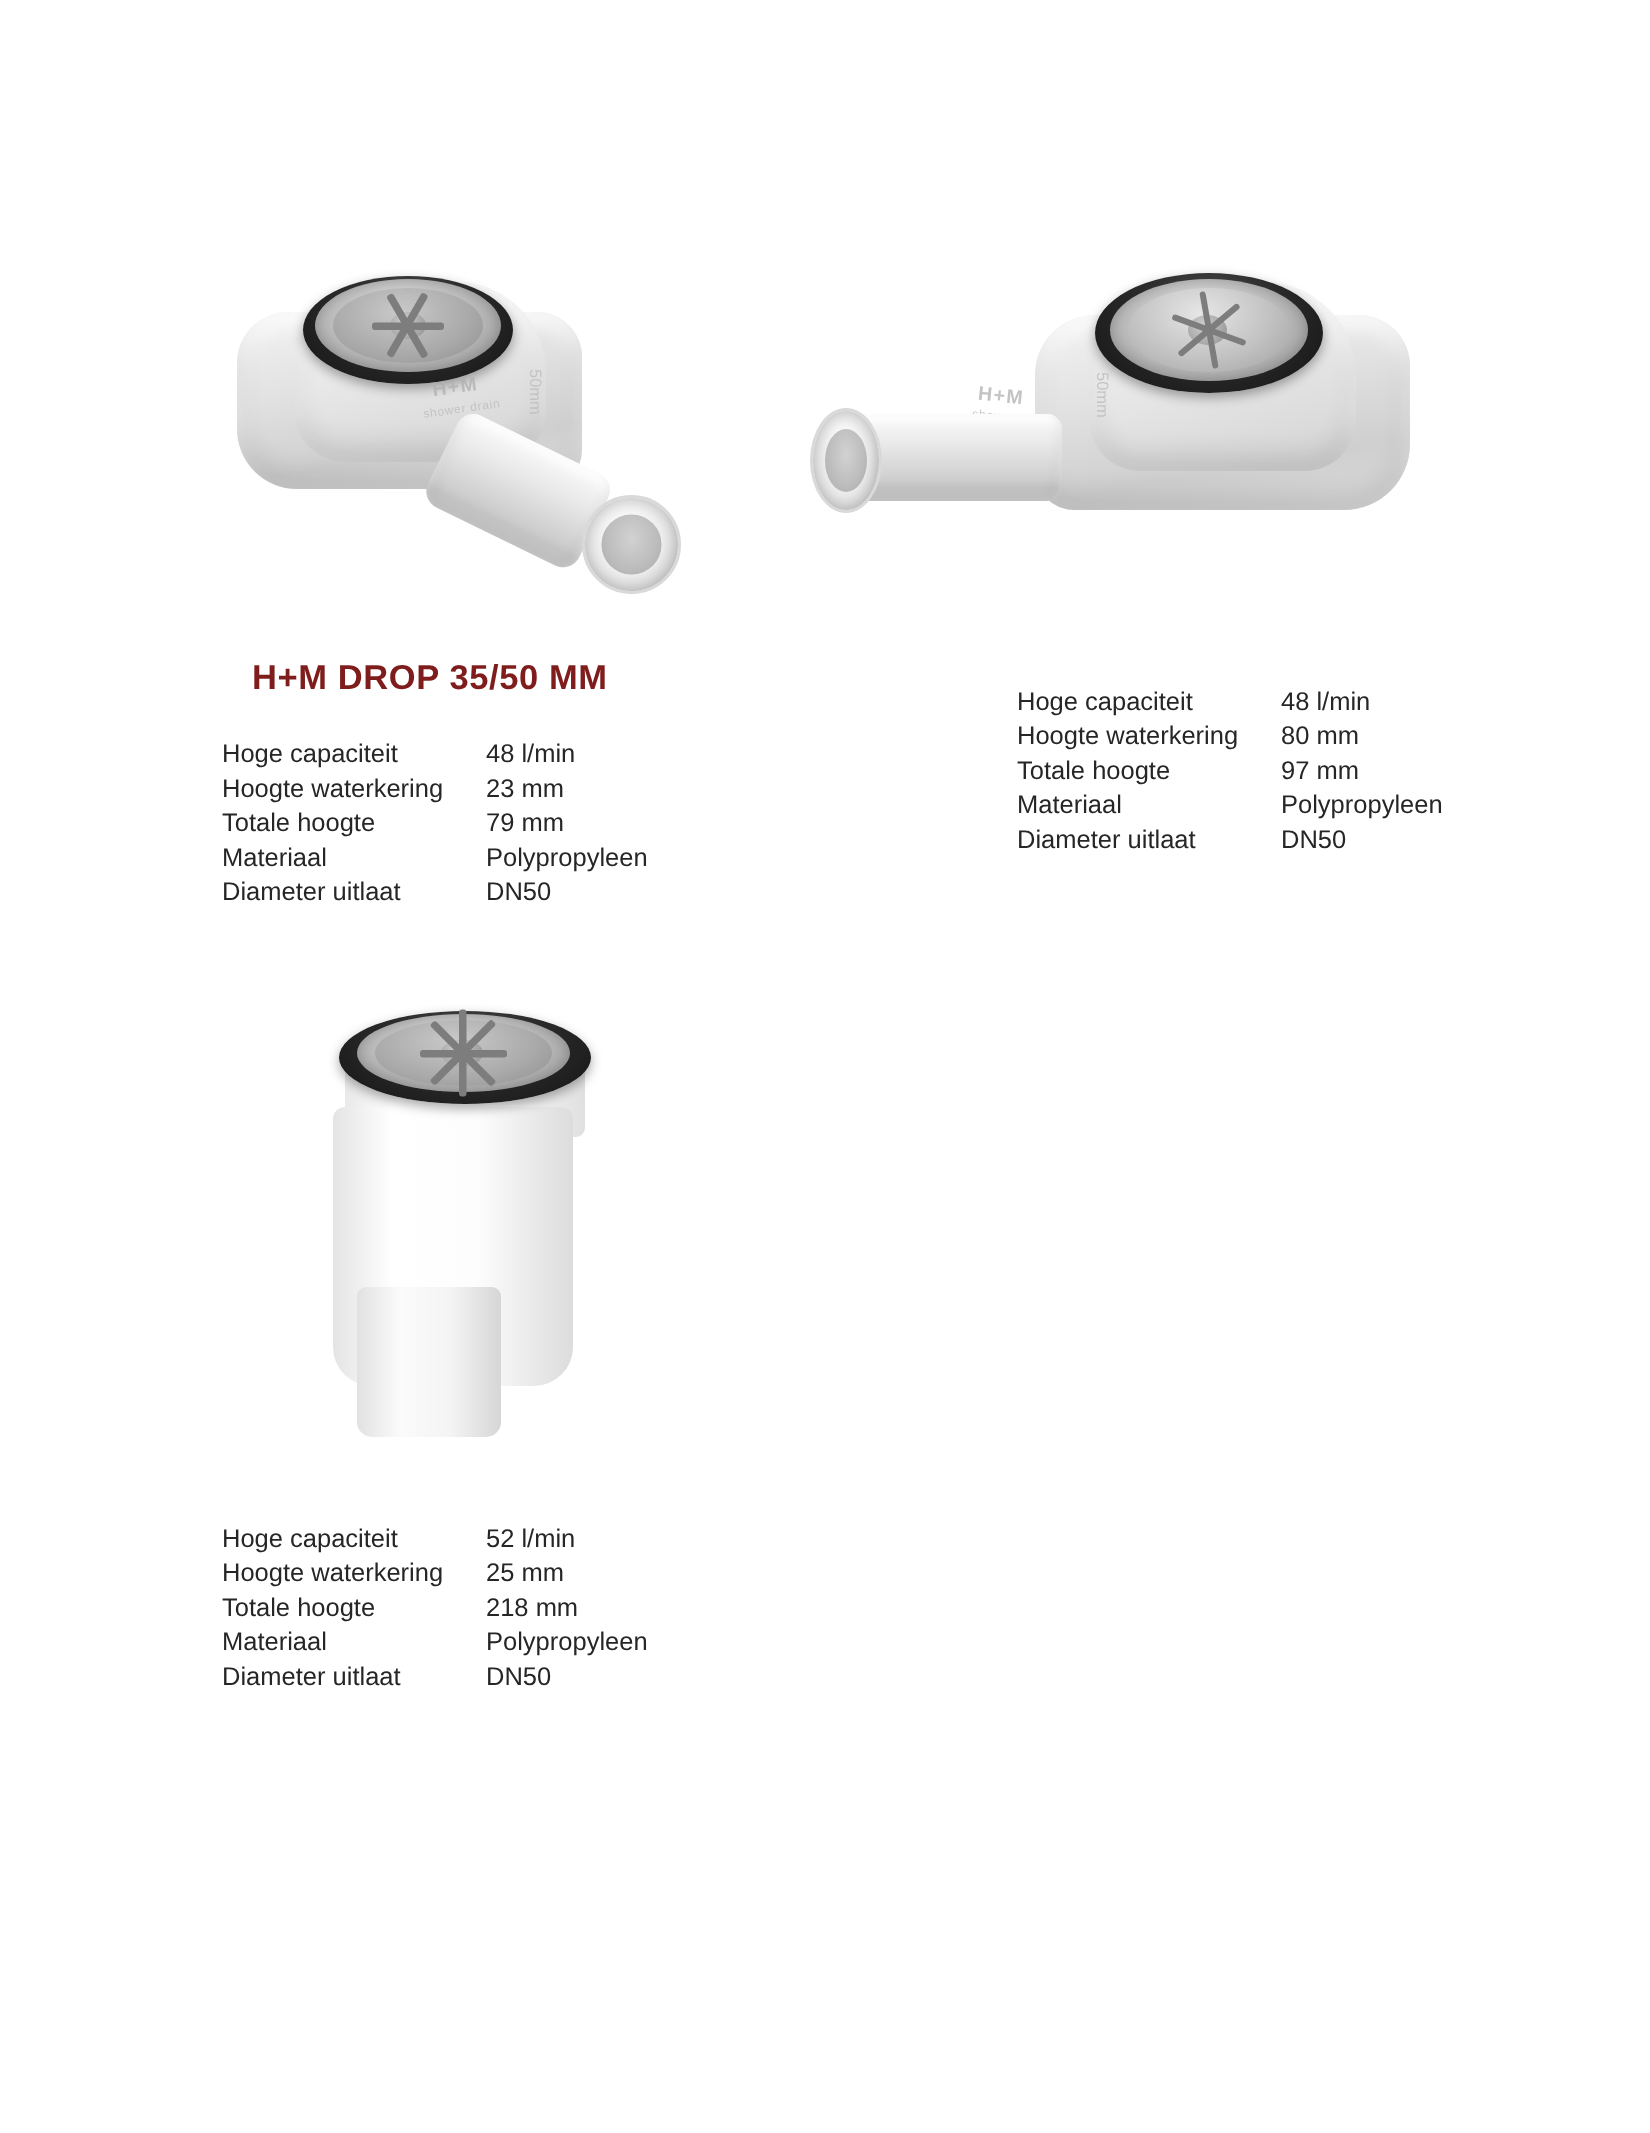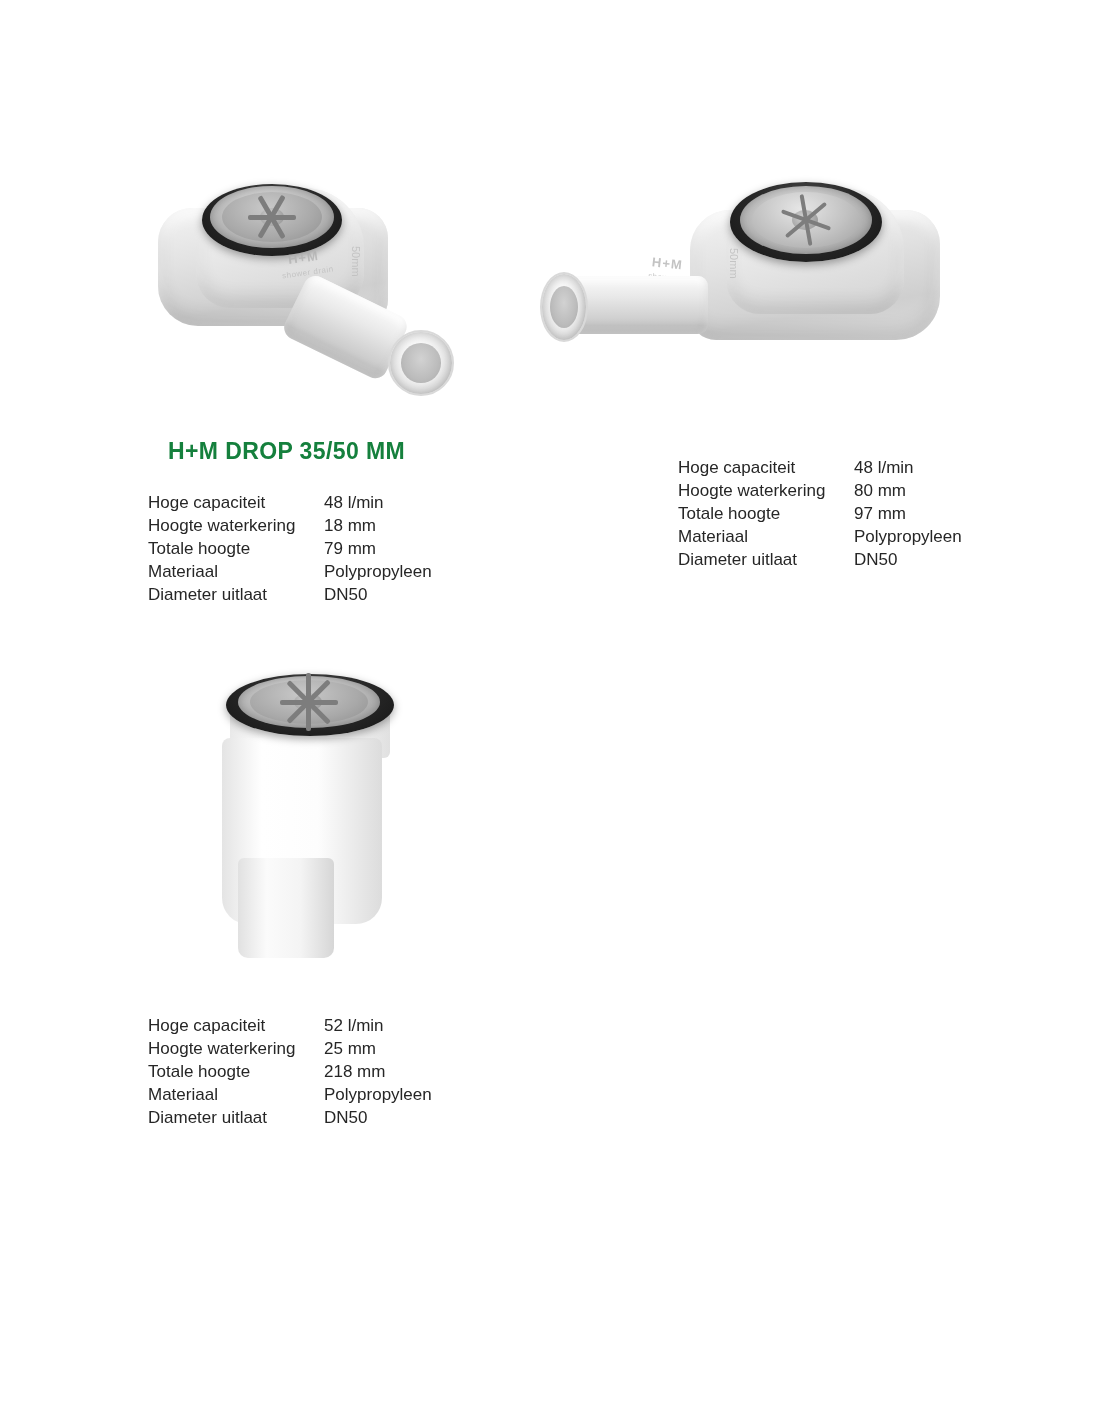--- a/index.html
+++ b/index.html
@@ -35,21 +35,21 @@
     position: relative;
   }
   .image-area.tall {
     height: 320px;
   }
 
   .title {
     font-size: 23px;
     font-weight: bold;
     letter-spacing: 0.4px;
-    color: #15803d;
+    color: #7f1d1d;
     margin-left: 158px;
     margin-top: 8px;
   }
   .product.p1 .title { margin-left: 130px; }
 
   .specs {
     margin-top: 26px;
     margin-left: 138px;
     font-size: 17px;
     line-height: 23px;
@@ -215,21 +215,21 @@
 
     <div class="specs">
       <table>
         <tbody>
             <tr>
           <td class="label">Hoge capaciteit</td>
           <td class="value">48 l/min</td>
         </tr>
         <tr>
           <td class="label">Hoogte waterkering</td>
-          <td class="value">18 mm</td>
+          <td class="value">23 mm</td>
         </tr>
         <tr>
           <td class="label">Totale hoogte</td>
           <td class="value">79 mm</td>
         </tr>
         <tr>
           <td class="label">Materiaal</td>
           <td class="value">Polypropyleen</td>
         </tr>
         <tr>

